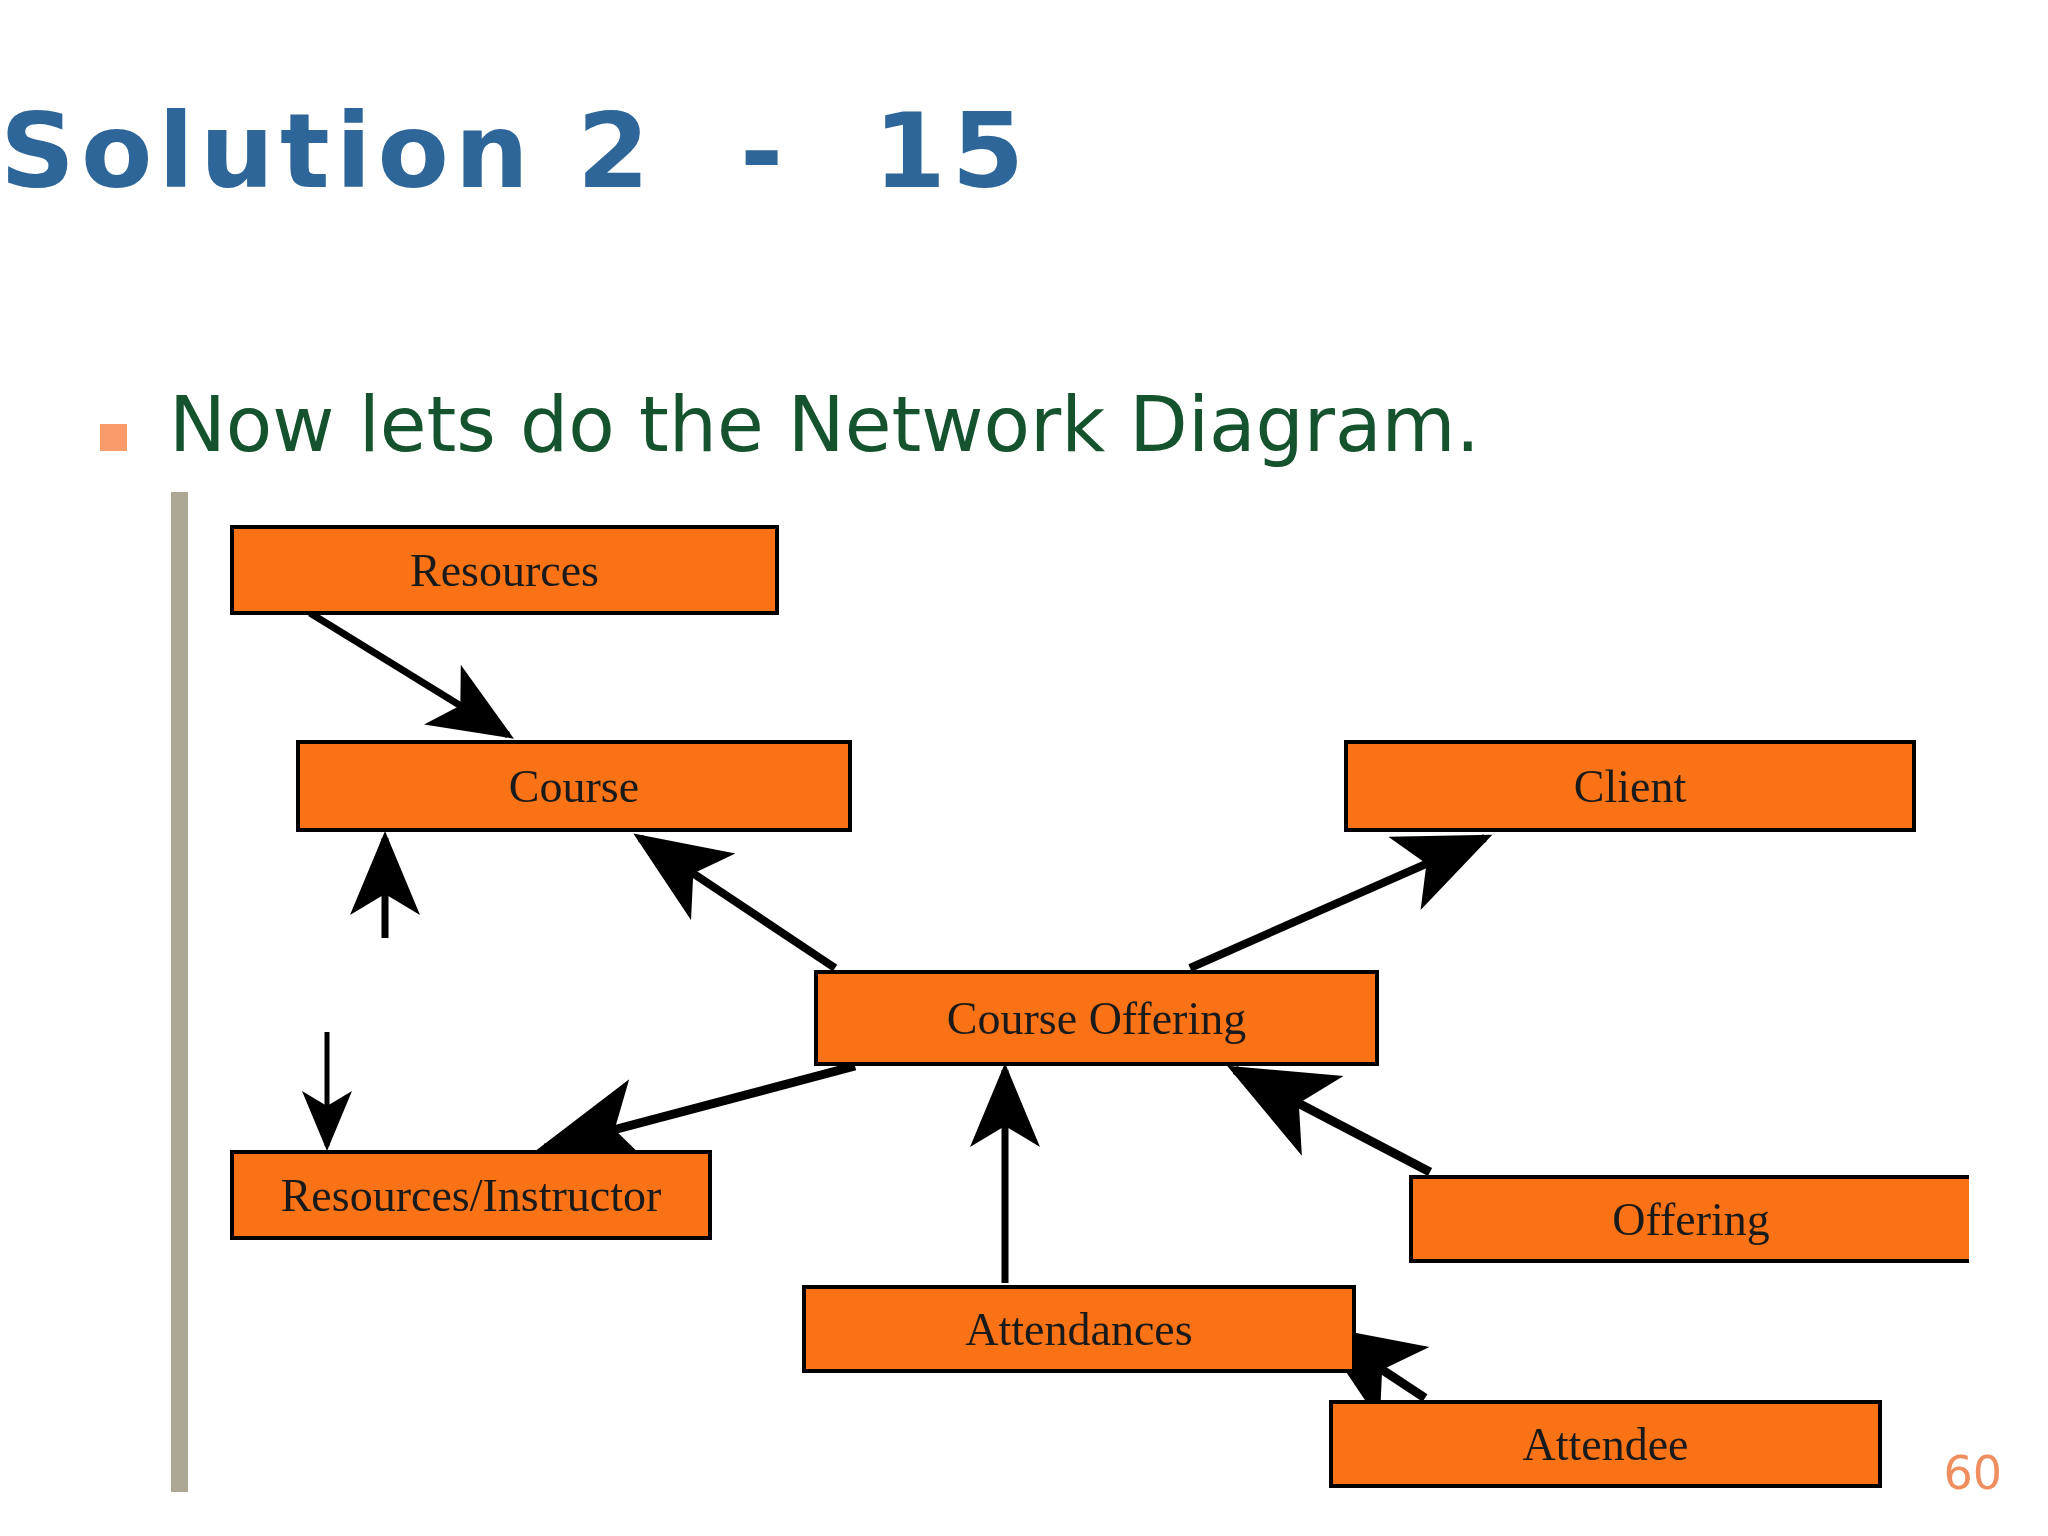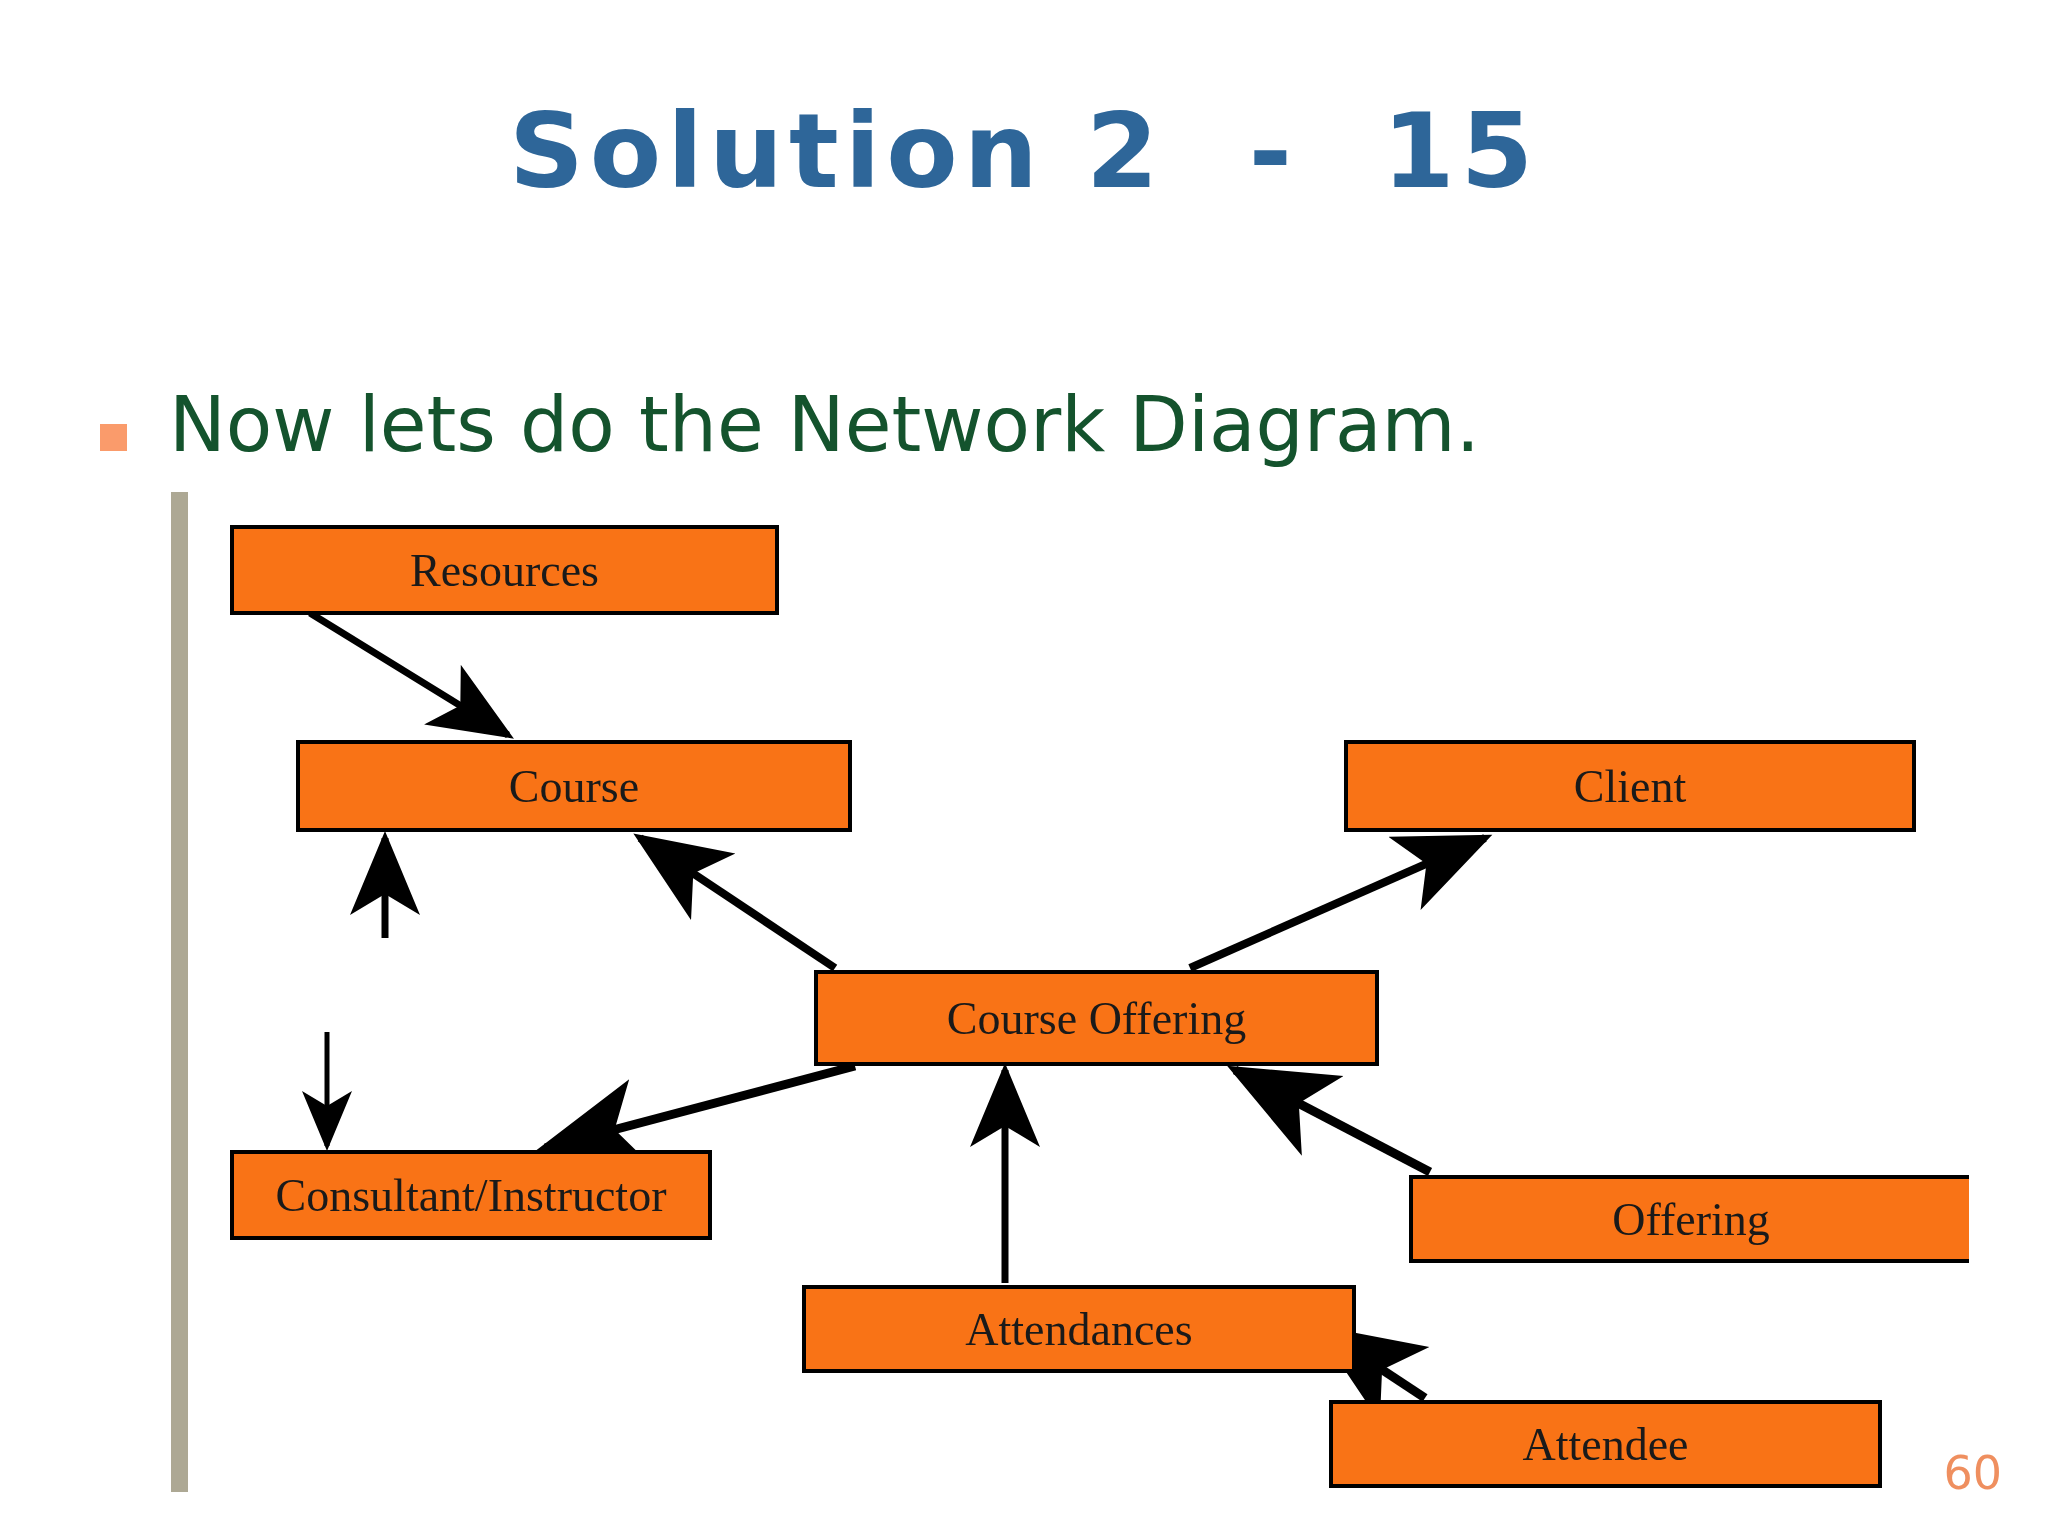--- a/index.html
+++ b/index.html
@@ -15,21 +15,21 @@
     overflow: hidden;
     font-family: "Liberation Sans", sans-serif;
   }
 
   
   #slide-title {
     position: absolute;
     left: 0;
     top: 90px;
     width: 2048px;
-    text-align: center;
+    text-align: left;
     font-family: "DejaVu Sans", sans-serif;
     font-weight: bold;
     font-size: 104px;
     letter-spacing: 6px;
     color: #2E6699;
     white-space: pre;
   }
 
   
   #bullet-row {
@@ -164,21 +164,21 @@
     <div class="node" style="left:1300px; top:740px; width:572px; height:92px;">
       <span>Client</span>
     </div>
 
 
     <div class="node" style="left:770px; top:970px; width:565px; height:96px;">
       <span>Course Offering</span>
     </div>
 
     <div class="node" style="left:186px; top:1150px; width:482px; height:90px;">
-      <span>Consultant/Instructor</span>
+      <span>Resources/Instructor</span>
     </div>
 
     <div class="node clipped-right" style="left:1365px; top:1175px; width:560px; height:88px;">
       <span>Offering</span>
     </div>
 
     <div class="node" style="left:758px; top:1285px; width:554px; height:88px;">
       <span>Attendances</span>
     </div>
 

